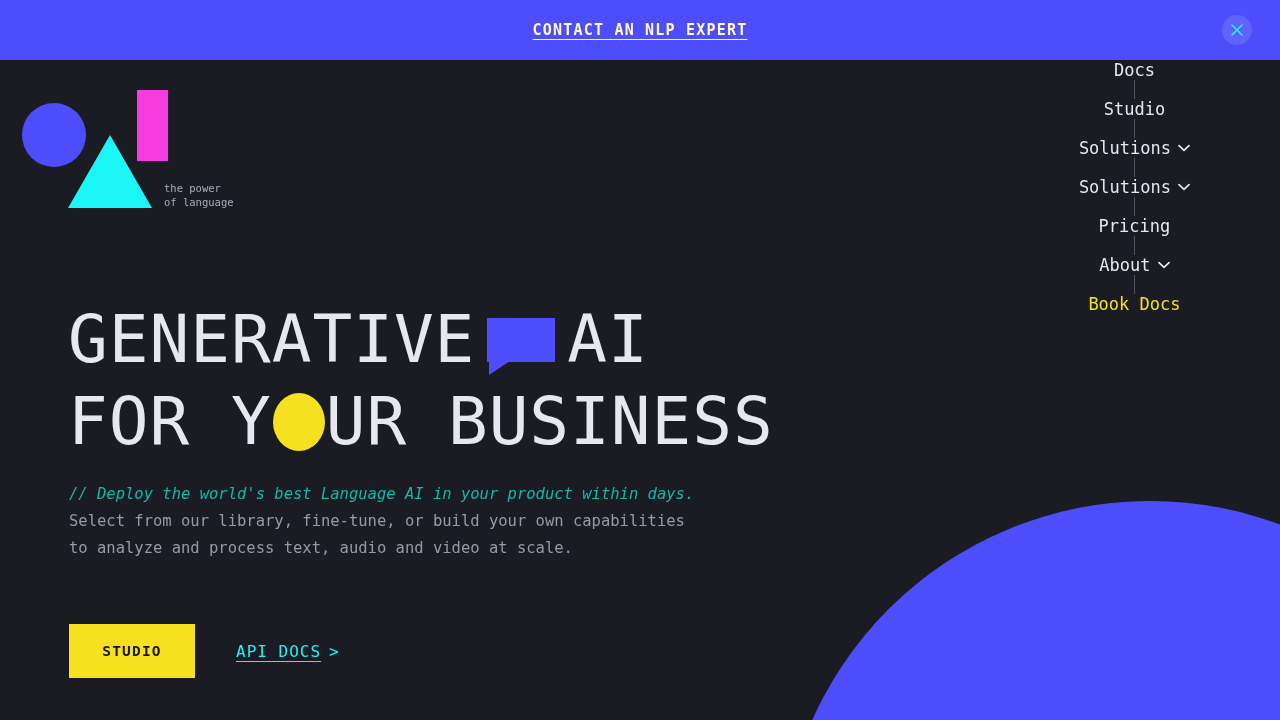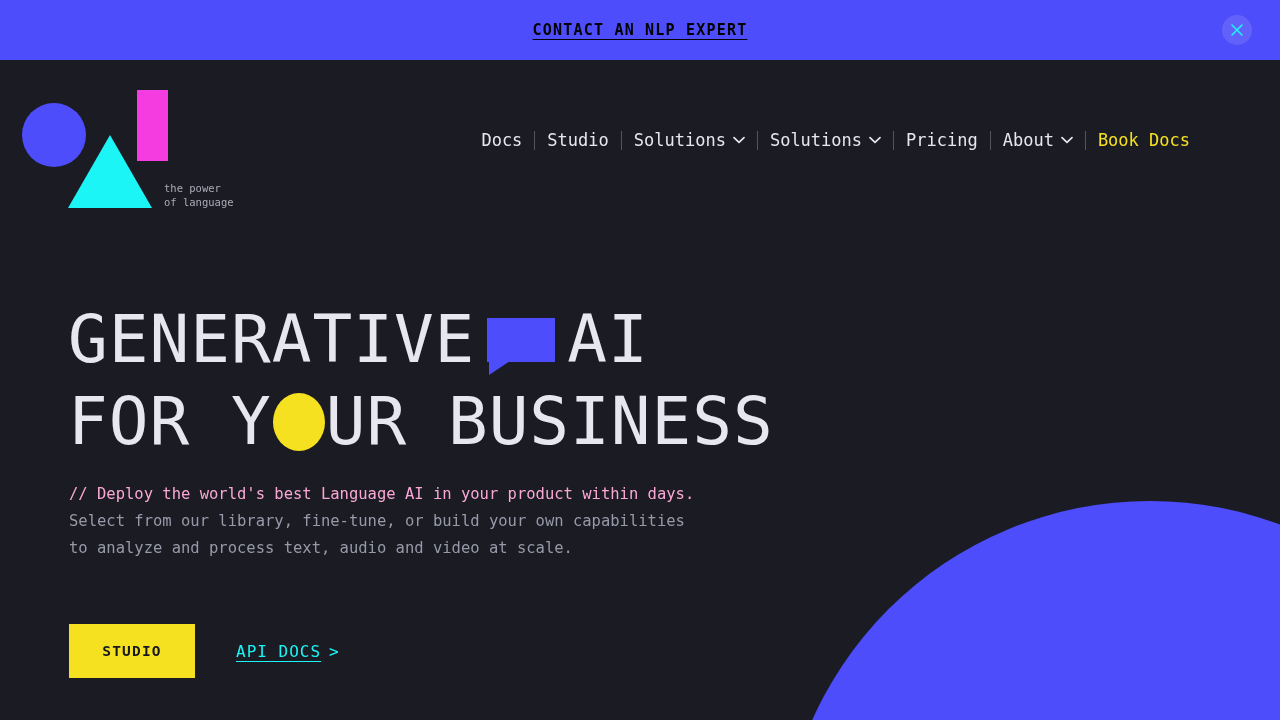--- a/index.html
+++ b/index.html
@@ -14,21 +14,21 @@
   
   .banner {
     position:absolute; left:0; top:0; width:1280px; height:60px;
     background:#4d4dfb;
     display:flex; align-items:center; justify-content:center;
     z-index:30;
   }
   .banner-link {
     font-family:"DejaVu Sans Mono", monospace;
     font-size:15px; font-weight:bold; letter-spacing:1.2px;
-    color:#000000; text-decoration:underline; text-underline-offset:4px;
+    color:#fef9c3; text-decoration:underline; text-underline-offset:4px;
     cursor:pointer; white-space:nowrap;
   }
   .banner-close {
     position:absolute; right:28px; top:50%; transform:translateY(-50%);
     width:30px; height:30px; border-radius:50%;
     background:rgba(255,255,255,0.12);
     display:flex; align-items:center; justify-content:center;
     cursor:pointer;
   }
   .banner-close svg { display:block; }
@@ -60,21 +60,21 @@
   .logo-tagline {
     position:absolute; left:142px; top:97px;
     font-family:"DejaVu Sans Mono", monospace;
     font-size:10.5px; line-height:13.5px; color:#a9abb8;
     white-space:pre;
   }
 
   
   .nav {
     position:absolute; right:78px; top:0; height:160px;
-    display:flex; align-items:center;
+    display:flex; align-items:center;flex-direction:column;
   }
   .nav-item {
     display:flex; align-items:center; gap:7px;
     font-family:"DejaVu Sans Mono", monospace;
     font-size:17px; color:#e7e8ef; cursor:pointer;
     padding:0 12px; white-space:nowrap;
   }
   .nav-item.accent { color:#f6e120; }
   .nav-sep { width:1px; height:19px; background:#52535f; flex:none; }
   .chev { display:block; }
@@ -113,21 +113,21 @@
     width:52px; height:58px; border-radius:50%;
     background:#f6e120;
     vertical-align:middle; margin:0 1px 7px 1px;
   }
 
   .subcopy {
     position:absolute; left:69px; top:465px;
     font-family:"DejaVu Sans Mono", monospace;
     font-size:15.5px; line-height:27px; white-space:nowrap;
   }
-  .subcopy .lead { color:#f9a8d4; }
+  .subcopy .lead { color:#14b8a6;font-style:italic; }
   .subcopy .dim  { color:#9799a8; }
 
   
   .cta-row {
     position:absolute; left:69px; top:608px;
     display:flex; align-items:center; gap:41px;
   }
   .btn-studio {
     width:126px; height:54px; background:#f6e120;
     display:flex; align-items:center; justify-content:center;

